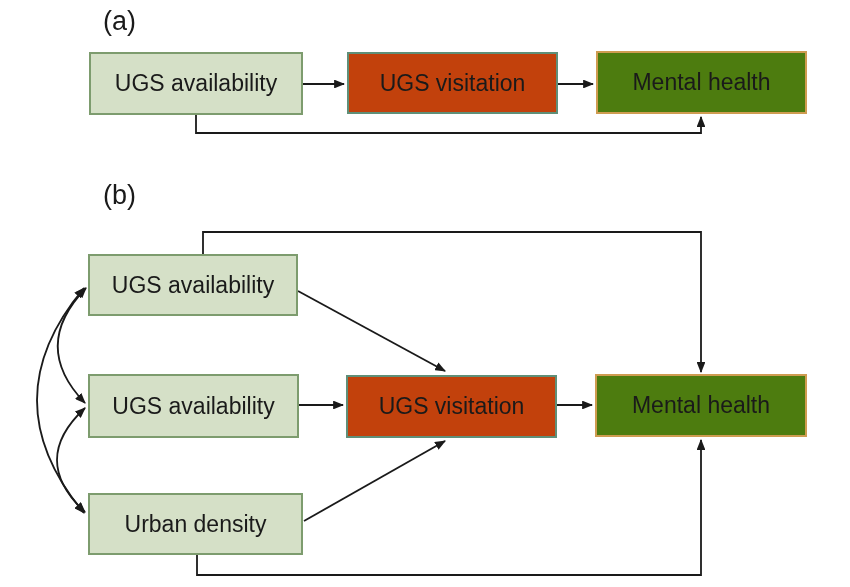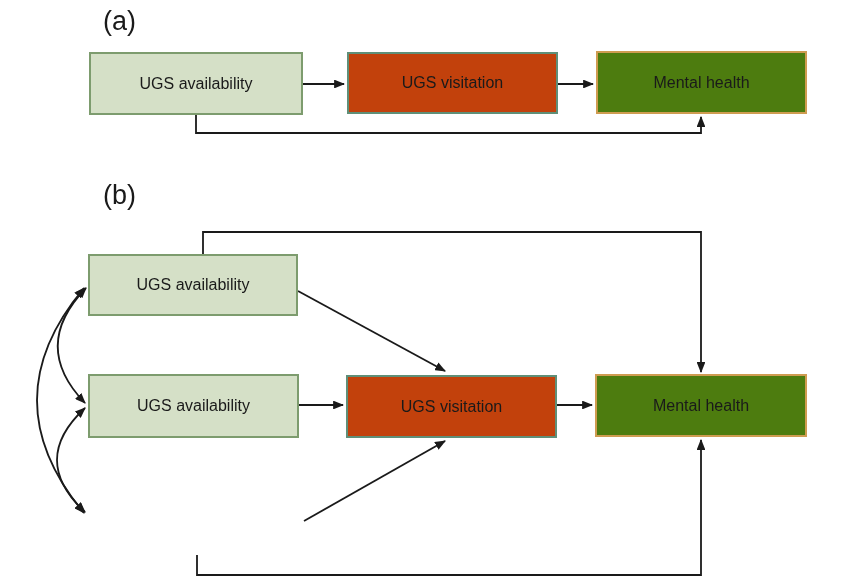--- a/index.html
+++ b/index.html
@@ -6,21 +6,21 @@
   #canvas{
     position:relative;width:850px;height:587px;background:#ffffff;
     font-family:"Liberation Sans", sans-serif;color:#1a1a1a;overflow:hidden;
   }
   .panel-label{
     position:absolute;font-size:27px;color:#1a1a1a;
   }
   .node{
     position:absolute;display:flex;align-items:center;justify-content:center;
     box-sizing:border-box;border:2px solid;text-align:center;
-    font-size:16px;line-height:1.22;color:#1a1a1a;z-index:2;
+    font-size:23px;line-height:1.22;color:#1a1a1a;z-index:2;
   }
   .green{background:#d5e0c7;border-color:#7d9c6e;}
   .teal{background:#c2410c;border-color:#5f8f78;}
   .orange{background:#4d7c0f;border-color:#cf9c51;}
   svg.wires{position:absolute;left:0;top:0;z-index:1;}
   svg.wires path{stroke:#1a1a1a;stroke-width:1.8;fill:none;}
 </style>
 </head>
 <body>
 
@@ -67,20 +67,23 @@
   <div class="node green" style="left:88px;top:254px;width:210px;height:62px;">
     <span>UGS availability</span>
   </div>
 
   <div class="node green" style="left:88px;top:374px;width:211px;height:64px;">
     <span>
       <span>UGS availability</span><br>
     </span>
   </div>
 
+  <div class="node green" style="left:88px;top:493px;width:215px;height:62px;">
+    <span>Urban density</span>
+  </div>
 
   <div class="node teal" style="left:346px;top:375px;width:211px;height:63px;">
     <span>UGS visitation</span>
   </div>
 
   <div class="node orange" style="left:595px;top:374px;width:212px;height:63px;">
     <span>Mental health</span>
   </div>
 
 </div>

